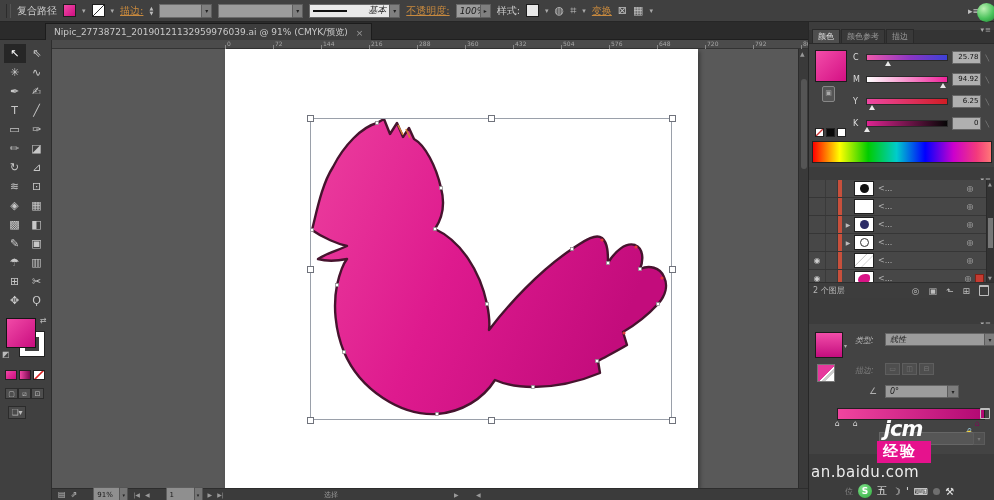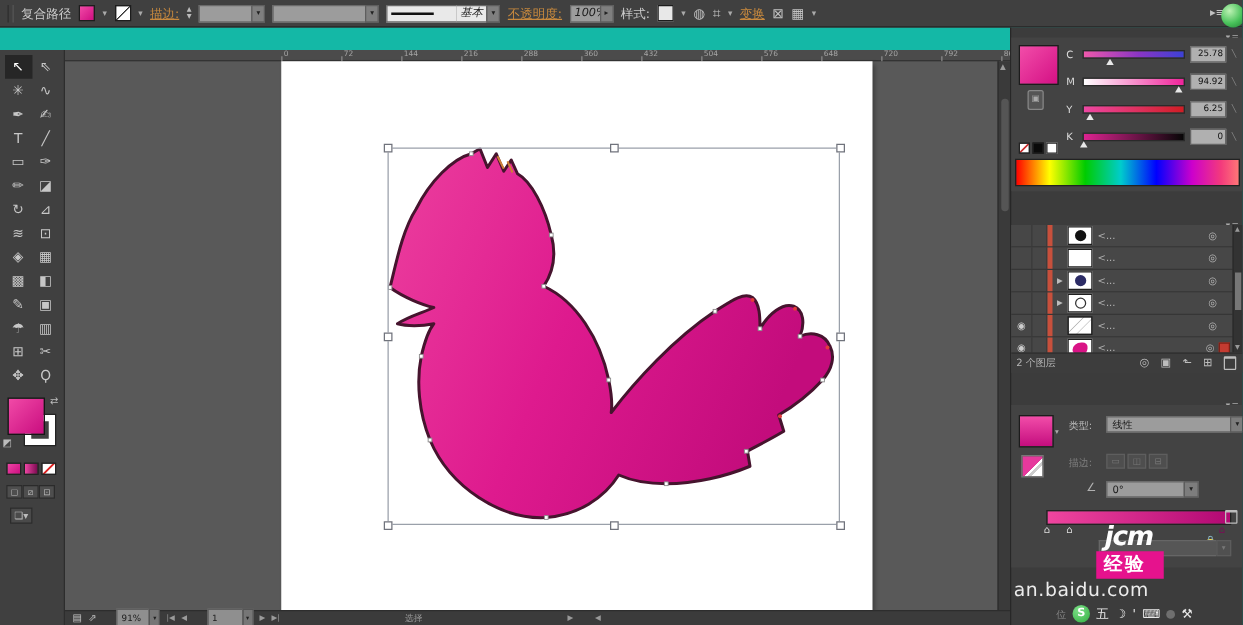--- a/index.html
+++ b/index.html
@@ -1,16 +1,16 @@
 <!DOCTYPE html>
 <html><head>
 <meta charset="utf-8">
 <style>
   html,body{margin:0;padding:0;background:#222;}
-  .app{position:relative;width:994px;height:500px;background:#14b8a6;overflow:hidden;
+  .app{position:relative;width:994px;height:500px;background:#e5e5e5;overflow:hidden;
        font-family:"DejaVu Sans",sans-serif;color:#ccc;user-select:none;}
   
   .cbar{position:absolute;left:0;top:0;width:994px;height:22px;background:#404040;
         border-bottom:1px solid #262626;display:flex;align-items:center;gap:6px;
         padding-left:6px;font-size:10px;box-sizing:border-box;}
   .grip{width:3px;height:14px;border-left:1px solid #2c2c2c;border-right:1px solid #555;}
   .cb-label{color:#cfcfcf;}
   .sw{width:13px;height:13px;border:1px solid #1d1d1d;display:inline-block;box-sizing:border-box;}
   .sw.fill{background:linear-gradient(135deg,#f14aa7,#cf0e81);}
   .sw.stroke{background:linear-gradient(135deg,#fff 46%,#333 48%,#333 52%,#fff 54%);}
@@ -234,20 +234,26 @@
     <span class="olink">变换</span>
     <span class="cicon">⊠</span>
     <span class="cicon">▦</span>
       <span class="dd">▾</span>
     <span class="cbar-right">
         <span class="cicon" style="font-size:9px;">▸≡</span>
       </span>
   </div>
   <div class="greenball"></div>
 
+  <div class="tabbar">
+    <div class="doctab">
+      <span>Nipic_27738721_20190121132959976039.ai @ 91% (CMYK/预览)</span>
+      <span class="close">×</span>
+    </div>
+  </div>
 
   <div class="toolbar">
     <div id="tool-grid">
         <div class="tool active">↖</div>
         <div class="tool">⇖</div>
         <div class="tool">✳</div>
         <div class="tool">∿</div>
         <div class="tool">✒</div>
         <div class="tool">✍</div>
         <div class="tool">T</div>
@@ -420,20 +426,25 @@
     <span class="navarrow">▶</span>
     <span class="navarrow">▶|</span>
     <span class="statustext">选择</span>
     <span class="hsb-r">▶</span>
     <span class="hsb-l">◀</span>
   </div>
 
   <div class="dock">
 
     <div class="pgroup" style="top:8px;">
+      <div class="ptabs" id="color-tabs">
+          <span class="ptab active">颜色</span>
+          <span class="ptab">颜色参考</span>
+          <span class="ptab">描边</span>
+        </div>
       <span class="pmenu" style="top:-4px;">▾≡</span>
       <div class="pbody" style="height:123px;">
         <div class="bigswatch"></div>
         <div class="miniproxy">▣</div>
         <div id="channels">
             <div class="chrow" style="top: 4px;">
               <span class="lbl">C</span>
               <span class="trk c">
                 <span class="knob" style="left:calc(26% - 3px);"></span>
               </span>
@@ -565,21 +576,21 @@
           <span class="ic">▣</span>
           <span class="ic">⬑</span>
           <span class="ic">⊞</span>
           <span class="trash" style="margin-right:6px;"></span>
         </div>
       </div>
     </div>
 
     <div class="pgroup" style="top:302px;">
       <span class="pmenu" style="top:-4px;">▾≡</span>
-      <div class="pbody" style="height:130px;">
+      <div class="pbody" style="height:130px;font-style:italic;">
         <div class="gswatch"></div>
         <span class="gswdd">▾</span>
         <div class="gmini"></div>
         <span class="grow-label" style="left:46px;top:11px;">类型:</span>
         <span class="gcombo" style="left:76px;top:9px;width:111px;">
             <span class="val">线性</span>
             <span class="btn">▾</span>
           </span>
         <span class="grow-label dis" style="left:46px;top:41px;">描边:</span>
         <div class="gstrokebtns">

